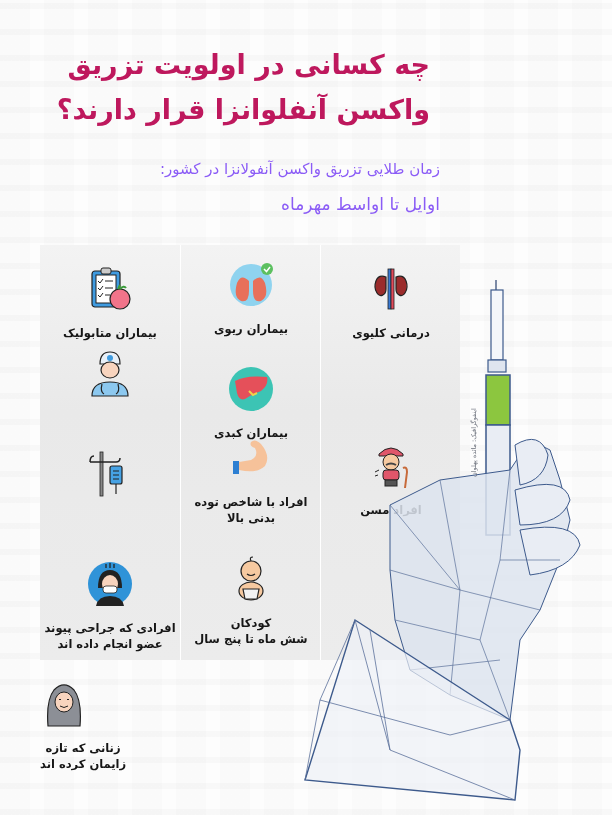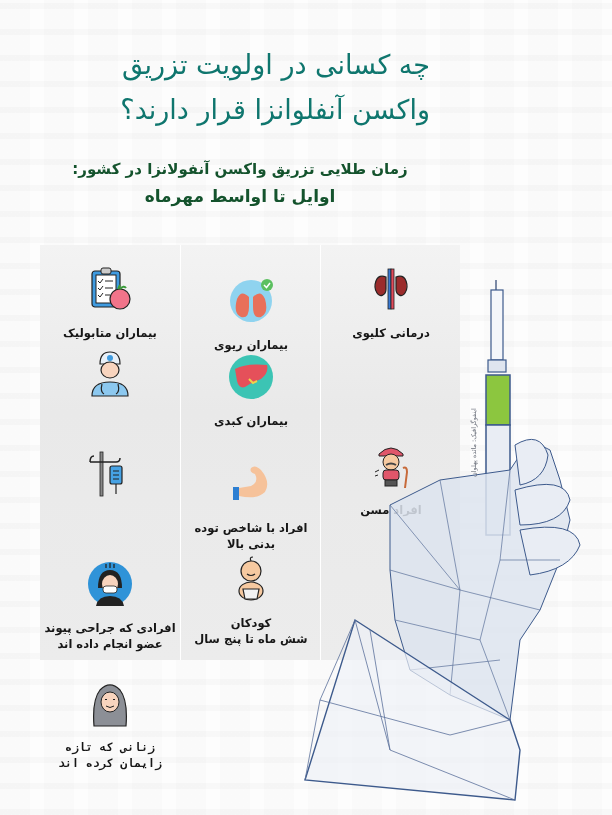--- a/index.html
+++ b/index.html
@@ -11,28 +11,28 @@
   }
   .bg-pattern {
     position: absolute; inset: 0;
     background-image:
       repeating-linear-gradient(0deg, rgba(0,0,0,0.018) 0 6px, transparent 6px 26px),
       repeating-linear-gradient(90deg, rgba(0,0,0,0.012) 0 30px, transparent 30px 44px);
     pointer-events: none;
   }
   .title {
     position: absolute; top: 42px; left: 40px; width: 390px;
-    text-align: right; font-weight: normal; font-size: 27px; line-height: 45px;
-    color: #0f766e;
+    text-align: right; font-weight: bold; font-size: 27px; line-height: 45px;
+    color: #be185d;
   }
   .subtitle {
     position: absolute; top: 160px; left: 40px; width: 400px;
-    text-align: center; font-size: 15px; font-weight: bold; color: #14532d;
-  }
-  .subtitle .line2 { display: block; font-size: 17px; margin-top: 8px; }
+    font-size: 15px; font-weight: normal; color: #8b5cf6;
+  }
+  .subtitle .line2 { display: block; font-size: 17px; margin-top: 16px; }
   .grid {
     position: absolute; top: 245px; left: 40px; width: 420px; height: 415px;
     display: flex; flex-direction: row; direction: rtl;
   }
   .col {
     width: 140px; height: 100%;
     background: linear-gradient(180deg, #f3f3f3 0%, #e9e9e9 40%, #ececec 100%);
     border-left: 1px solid #ffffff;
     box-sizing: border-box; position: relative;
   }
@@ -41,21 +41,21 @@
     position: absolute; left: 0; width: 140px;
     display: flex; flex-direction: column; align-items: center;
   }
   .icon { width: 48px; height: 48px; display: block; }
   .label {
     margin-top: 12px; font-size: 11.5px; font-weight: bold; text-align: center;
     line-height: 16px; color: #161616; white-space: nowrap;
   }
   .extra-cell {
     position: absolute; left: 40px; top: 680px; width: 140px;
-    display: flex; flex-direction: column; align-items: center; font-family: Liberation Mono, monospace;
+    display: flex; flex-direction: column; align-items: flex-end;
   }
   .hand-wrap { position: absolute; left: 300px; top: 280px; width: 312px; height: 535px; }
   .credit {
     position: absolute; left: 470px; top: 395px; height: 95px; width: 20px;
     writing-mode: vertical-rl; transform: rotate(180deg);
     font-size: 6.5px; color: #6a6f7a; text-align: center;
   }
 </style>
 </head>
 <body>
@@ -92,39 +92,39 @@
         <rect x="16" y="28" width="16" height="10" rx="3" fill="#e0566a" stroke="#222" stroke-width="1"></rect>
         <rect x="18" y="38" width="12" height="6" fill="#555" stroke="#222" stroke-width="1"></rect>
         <path d="M36 26 Q40 24 40 30 L38 46" stroke="#c76a3a" stroke-width="2" fill="none"></path>
         <path d="M8 30 L12 28 M8 34 L11 33" stroke="#222" stroke-width="1"></path>
       </svg>
       <div class="label">افراد مسن</div>
     </div>
   </div>
 
   <div class="col">
-    <div class="cell" style="top:32px">
+    <div class="cell" style="top:16px">
       <svg class="icon" viewBox="0 0 48 48">
         <circle cx="24" cy="24" r="21" fill="#8fd3ef"></circle>
         <path d="M22 8 L22 20 Q14 12 10 22 Q6 36 14 40 Q22 42 22 30 Z" fill="#e8705a"></path>
         <path d="M26 8 L26 20 Q34 12 38 22 Q42 36 34 40 Q26 42 26 30 Z" fill="#e8705a"></path>
         <circle cx="40" cy="8" r="6" fill="#5cc060"></circle>
         <path d="M37 8 L39.5 10.5 L43 6" stroke="#fff" stroke-width="1.5" fill="none"></path>
       </svg>
       <div class="label">بیماران ریوی</div>
     </div>
-    <div class="cell" style="top:108px">
+    <div class="cell" style="top:120px">
       <svg class="icon" viewBox="0 0 48 48">
         <circle cx="24" cy="24" r="22" fill="#3cc4b4"></circle>
         <path d="M8 16 Q20 10 40 12 Q42 20 34 26 Q24 30 18 34 Q12 36 10 28 Z" fill="#e5505a"></path>
         <path d="M22 26 L26 30 L30 28" stroke="#f0d34a" stroke-width="2" fill="none"></path>
       </svg>
       <div class="label">بیماران کبدی</div>
     </div>
-    <div class="cell" style="top:215px">
+    <div class="cell" style="top:189px">
       <svg class="icon" viewBox="0 0 48 48">
         <path d="M12 36 Q30 40 38 32 Q44 22 34 10 Q28 4 24 8 Q22 12 28 14 Q32 22 24 26 L12 28 Z" fill="#f6c29a"></path>
         <rect x="6" y="27" width="6" height="13" fill="#2d7fd2"></rect>
       </svg>
       <div class="label">
         <div>افراد با شاخص توده</div>
         <div>بدنی بالا</div>
       </div>
     </div>
     <div class="cell" style="top:310px">

